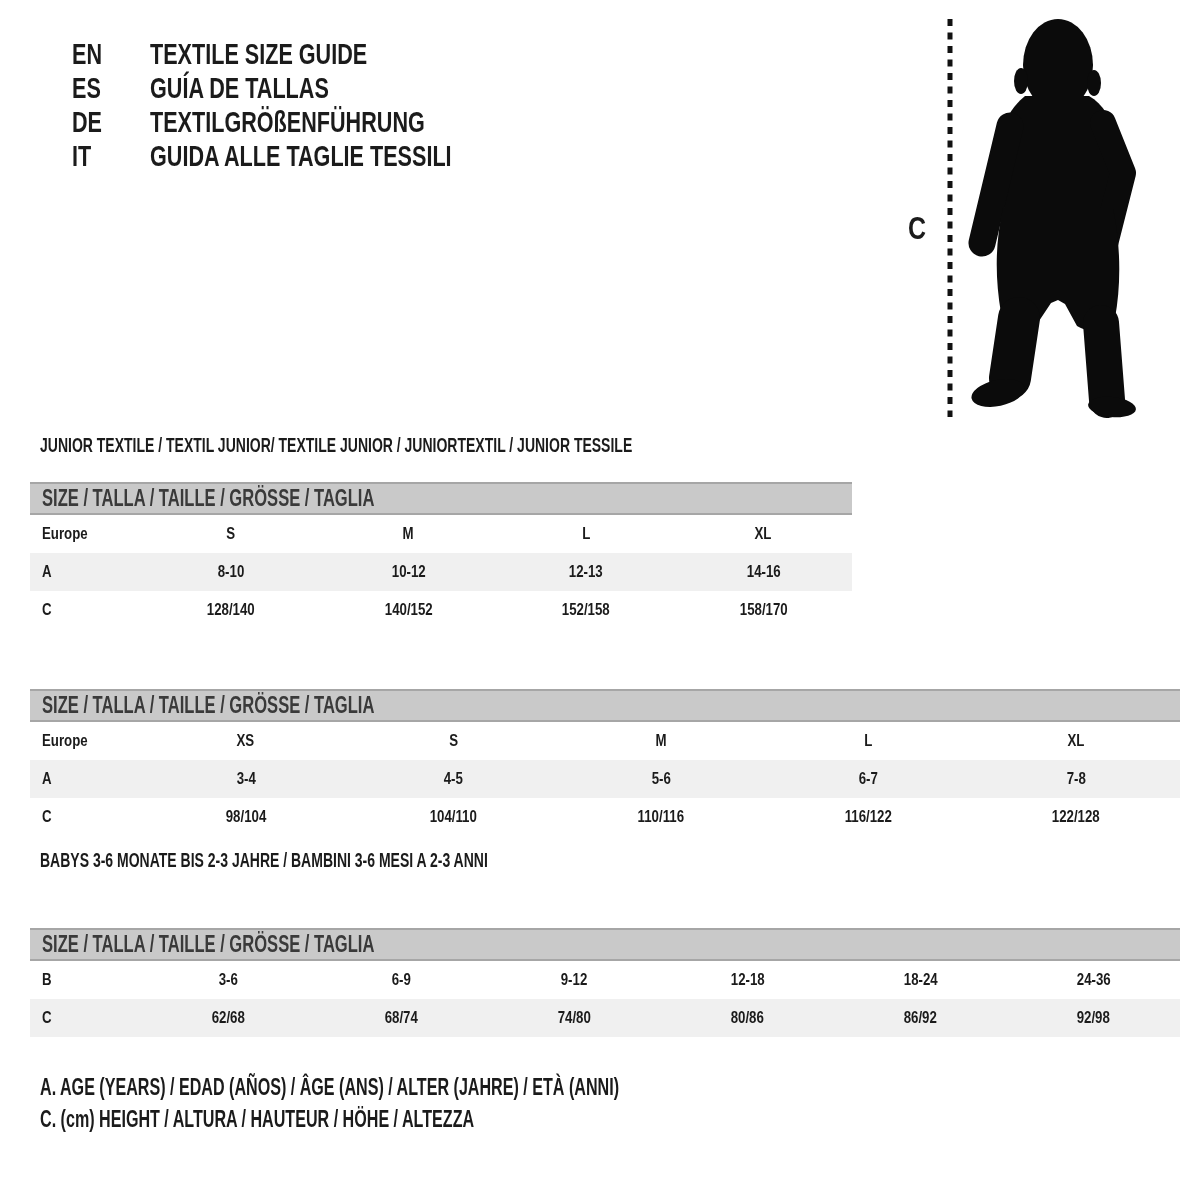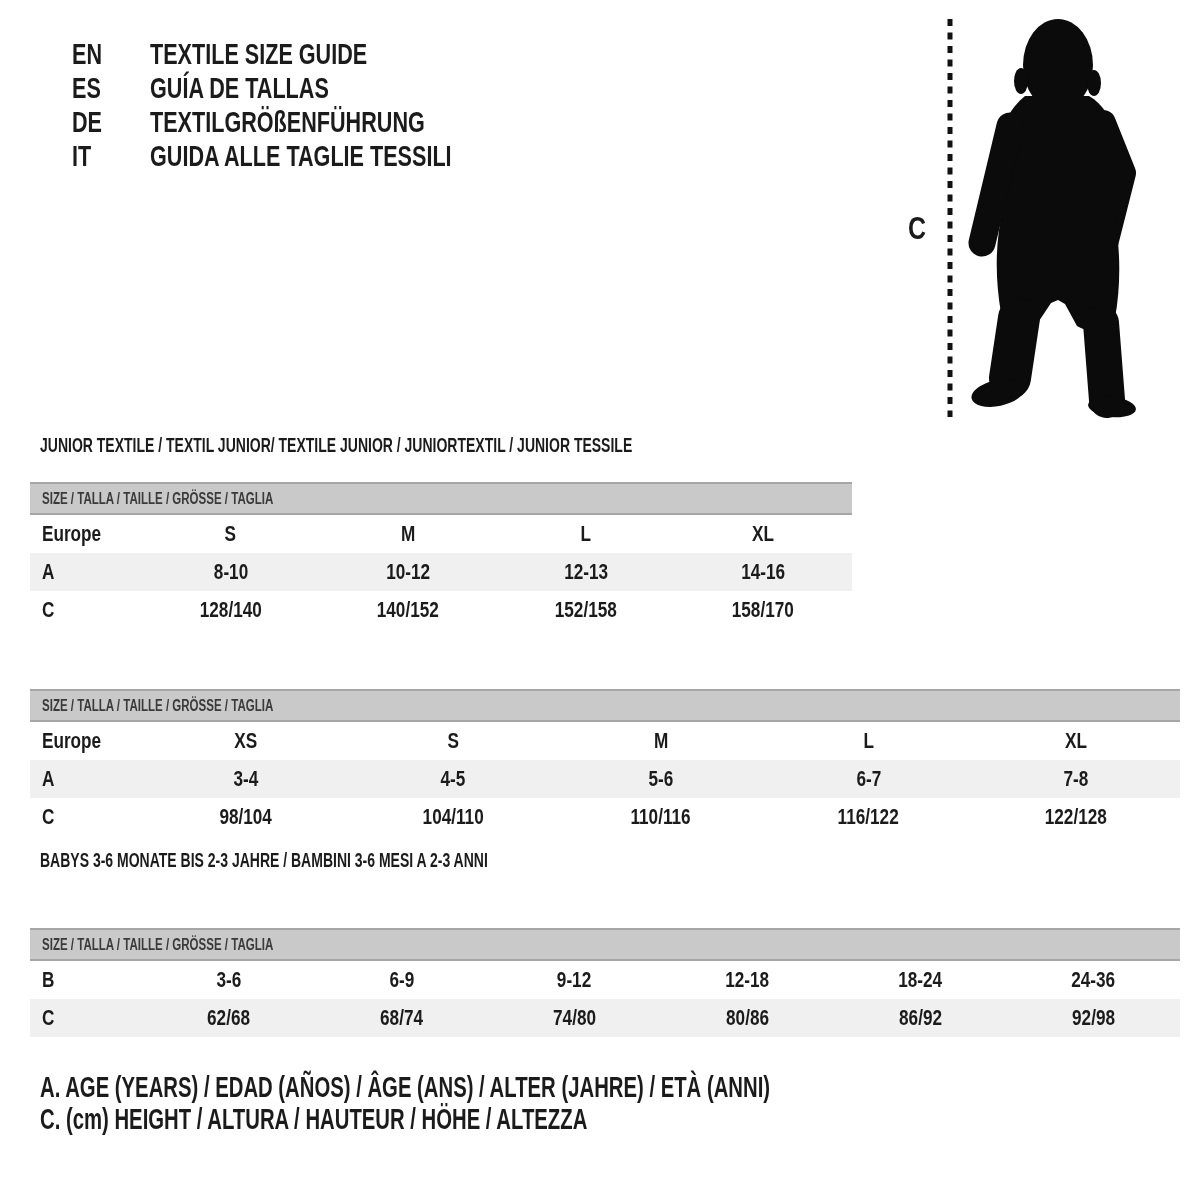--- a/index.html
+++ b/index.html
@@ -35,32 +35,32 @@
 
   
   .tbl { position:absolute; }
   #tbl1 { left:30px; top:482px; width:822px; }
   #tbl2 { left:30px; top:689px; width:1150px; }
   #tbl3 { left:30px; top:928px; width:1150px; }
   .size-bar {
     box-sizing:border-box; height:33px; background:#c9c9c9;
     border-top:2px solid #a6a6a6; border-bottom:2px solid #a6a6a6;
     display:flex; align-items:center; padding-left:12px;
-    font-size:16px; color:#3a3a3a;
+    font-size:23px; color:#3a3a3a;
   }
   table { width:100%; border-collapse:collapse; table-layout:fixed; }
-  td { height:38px; padding:0; text-align:center; vertical-align:middle; font-size:22px; }
+  td { height:38px; padding:0; text-align:center; vertical-align:middle; font-size:17px; }
   td.lbl { text-align:left; padding-left:12px; }
   td.lbl .sxc { transform-origin:0 50%; }
   tbody tr:nth-child(even) td { background:#f0f0f0; }
   col.c-lbl { width:112px; }
 
   
   .legend { position:absolute; left:40px; top:1071px; }
-  .legend-line { height:32px; display:flex; align-items:center; font-size:29px; }
+  .legend-line { height:32px; display:flex; align-items:center; font-size:23px; }
   .legend-line .sx { transform:scaleX(0.70); }
 </style>
 </head>
 <body>
 
 <div class="canvas">
 
   <header class="langs">
     <div class="lang-row">
       <span class="code"><span class="sx">EN</span></span>

